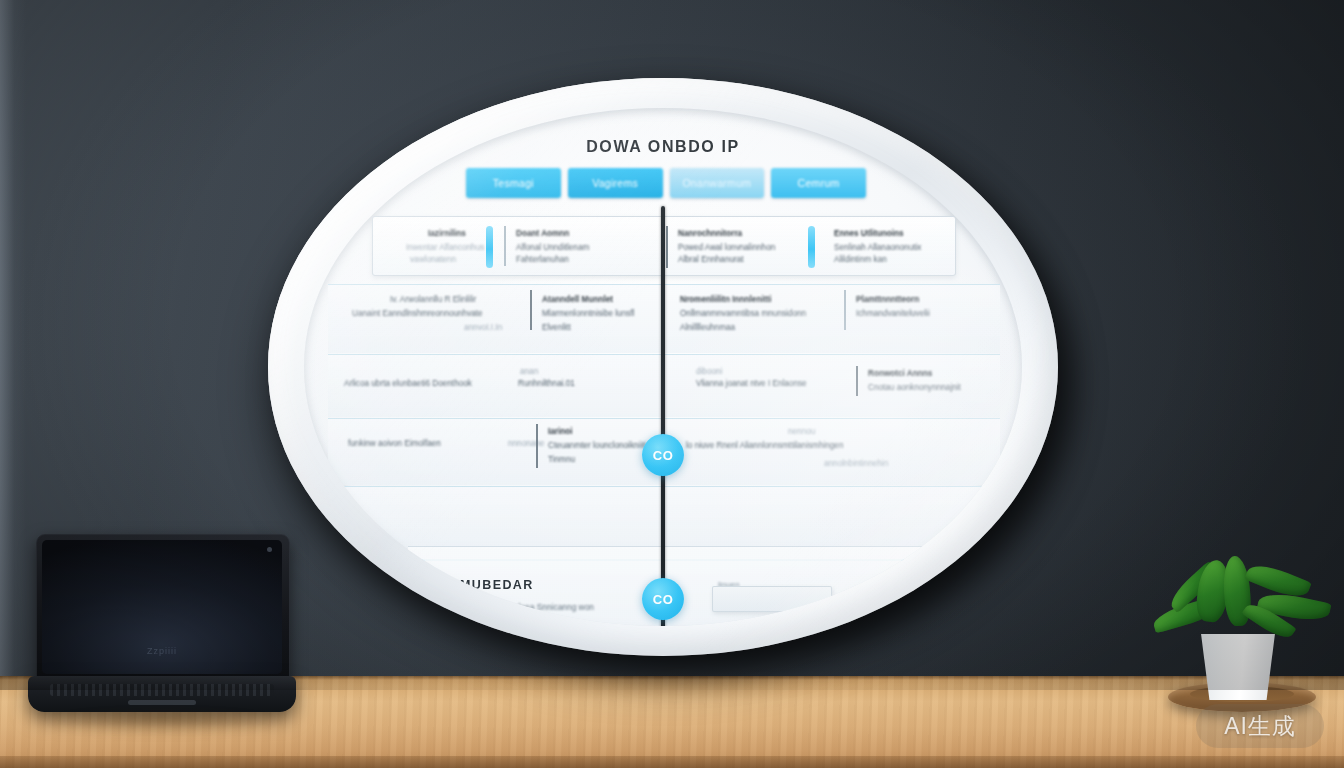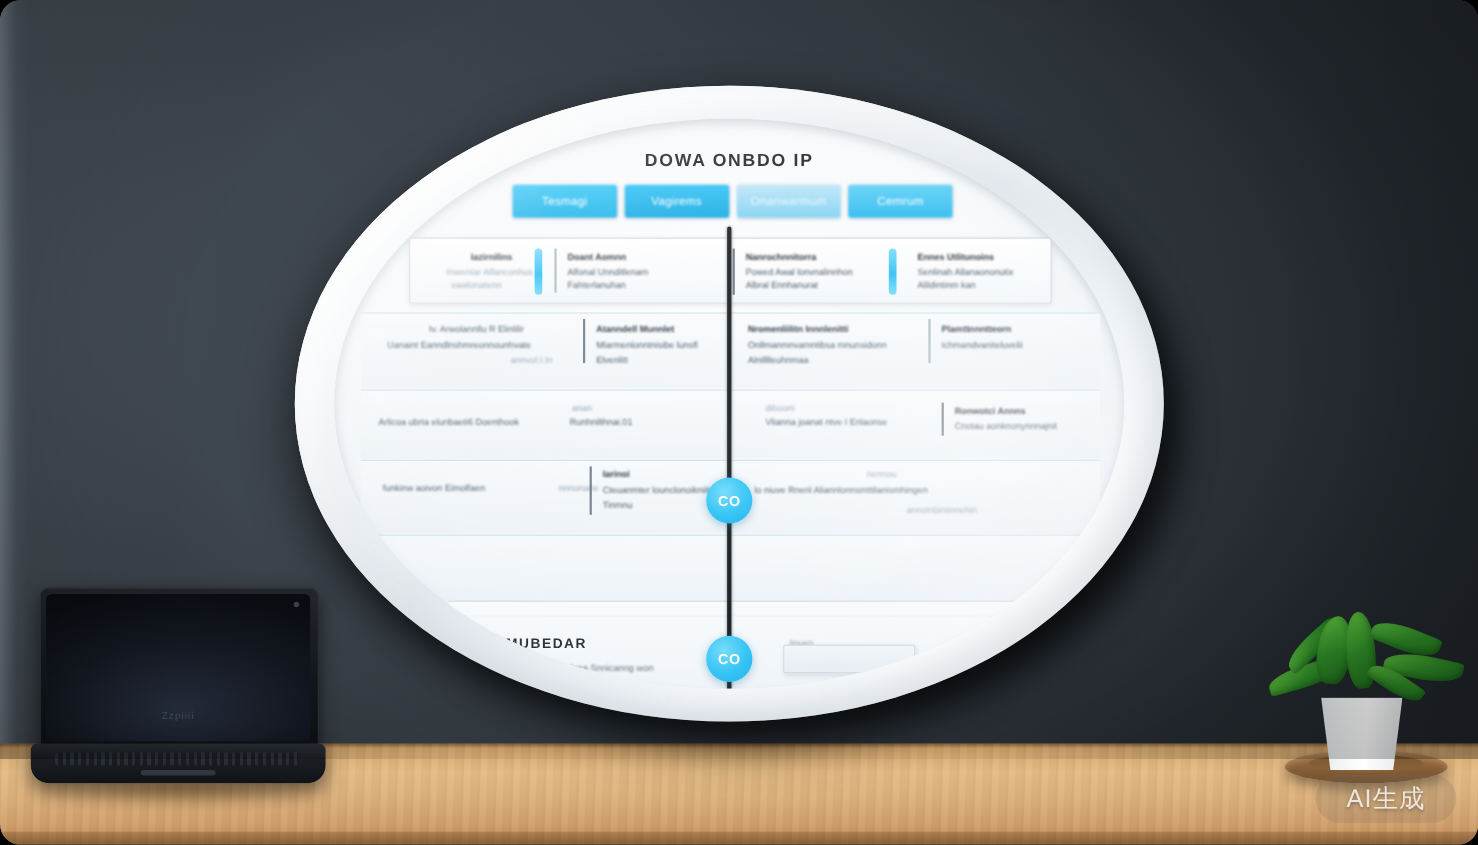--- a/index.html
+++ b/index.html
@@ -10,21 +10,20 @@
   }
   body {
     font-family: "Liberation Sans", sans-serif;
   }
   #scene {
     position: relative;
     width: 1344px;
     height: 768px;
     overflow: hidden;
     background: #31383f;
-    border-radius: 19px;
   }
 
   
   .wall {
     position: absolute;
     left: 0; top: 0;
     width: 1344px;
     height: 690px;
     background:
       radial-gradient(ellipse 900px 620px at 660px 330px, rgba(120,132,144,0.38) 0%, rgba(90,100,112,0.16) 42%, rgba(0,0,0,0) 72%),

